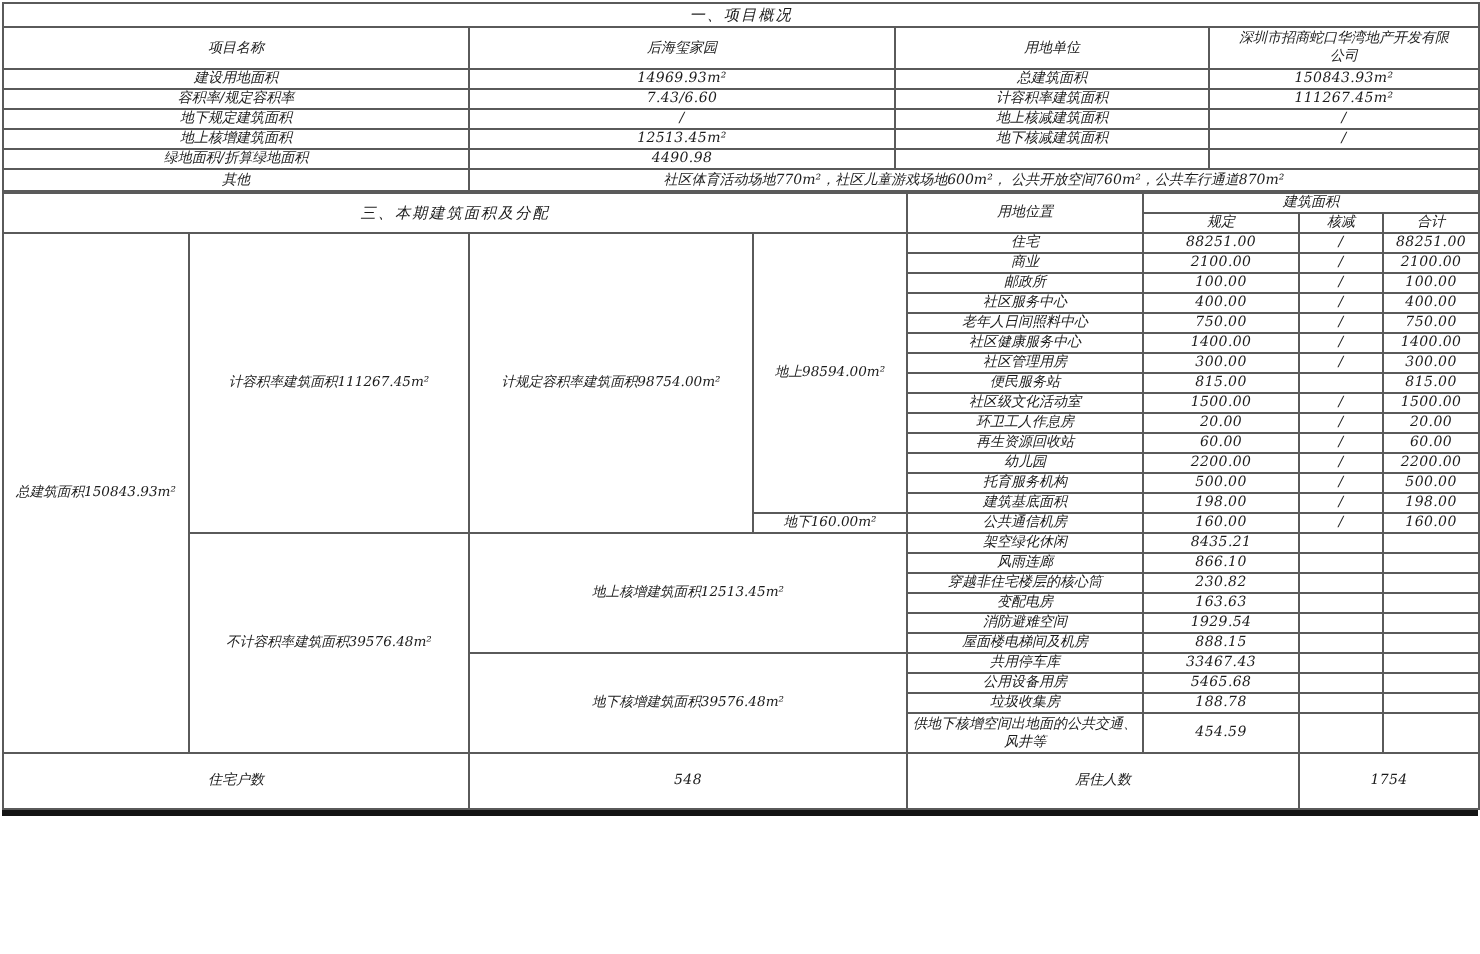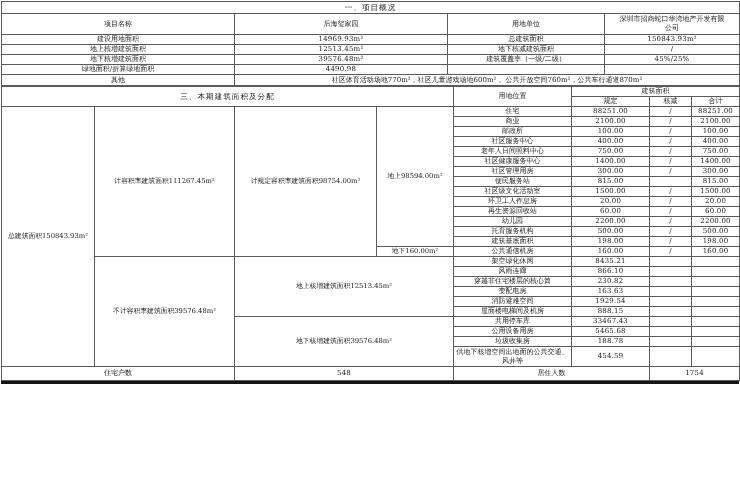--- a/index.html
+++ b/index.html
@@ -1,23 +1,23 @@
 <!DOCTYPE html>
 <html><head>
 <meta charset="utf-8">
 <style>
   html,body{margin:0;padding:0;background:#fff;width:740px;height:477px;overflow:hidden;}
   body{font-family:"DejaVu Serif","Liberation Serif",serif;color:#1c1c1c;}
   .sheet{width:738px;margin:1px auto 0 auto;border-bottom:3px solid #141414;}
-  table{border-collapse:collapse;table-layout:fixed;width:738px;}
+  table{border-collapse:collapse;table-layout:fixed;width:738px;font-style:italic;}
   td{border:1px solid #5a5a5a;text-align:center;vertical-align:middle;
      font-size:7px;line-height:1.25;padding:0 2px;overflow:hidden;}
   .sec-title{font-size:7.6px;letter-spacing:1px;}
   .h12{height:12px;} .h21{height:21px;} .h11{height:11px;} .h10{height:10px;}
-  .h20{height:20px;} .h13{height:14px;}
+  .h20{height:20px;} .h13{height:28px;}
   .group{white-space:nowrap;font-size:6.8px;padding:0;}
   .wrap-narrow{padding:0 12px;}
   .num{letter-spacing:0.2px;}
 </style>
 </head>
 <body>
 
 <div class="sheet">
 
   <table>
@@ -39,30 +39,36 @@
       </tr>
     </tbody>
     <tbody>
         <tr class="h10">
           <td>建设用地面积</td>
           <td class="num">14969.93m²</td>
           <td>总建筑面积</td>
           <td class="num">150843.93m²</td>
         </tr>
         <tr class="h10">
+          <td>容积率/规定容积率</td>
+          <td class="num">7.43/6.60</td>
+          <td>计容积率建筑面积</td>
+          <td class="num">111267.45m²</td>
+        </tr>
+        <tr class="h10">
+          <td>地下规定建筑面积</td>
+          <td class="num">/</td>
+          <td>地上核减建筑面积</td>
+          <td class="num">/</td>
+        </tr>
+        <tr class="h10">
           <td>地上核增建筑面积</td>
           <td class="num">12513.45m²</td>
           <td>地下核减建筑面积</td>
           <td class="num">/</td>
-        </tr>
-        <tr class="h10">
-          <td>地下核增建筑面积</td>
-          <td class="num">39576.48m²</td>
-          <td>建筑覆盖率（一级/二级）</td>
-          <td class="num">45%/25%</td>
         </tr>
         <tr class="h10">
           <td>绿地面积/折算绿地面积</td>
           <td class="num">4490.98</td>
           <td></td>
           <td class="num"></td>
         </tr>
       </tbody>
     <tbody>
       <tr class="h11">

